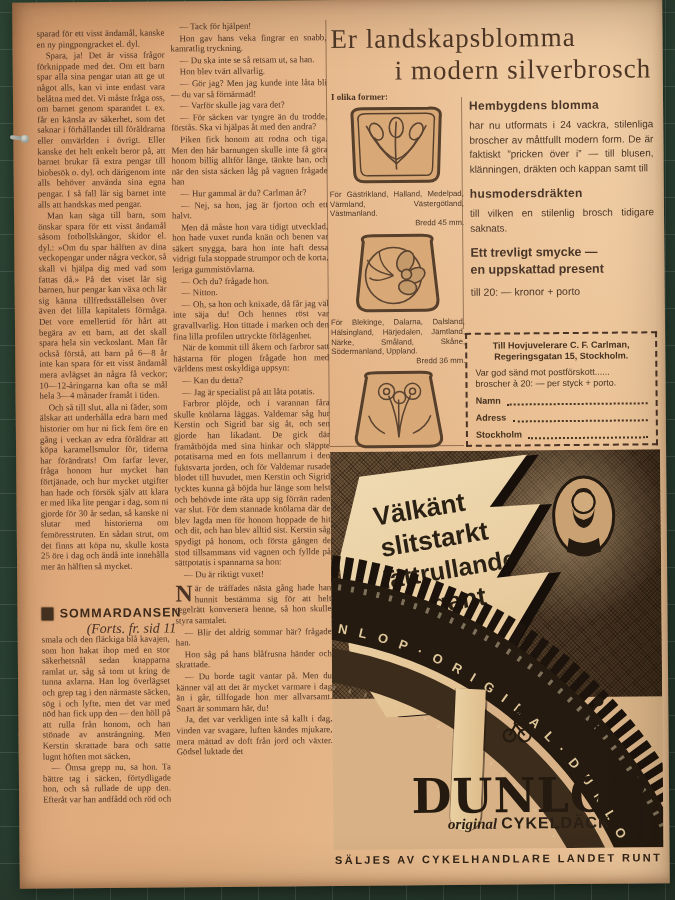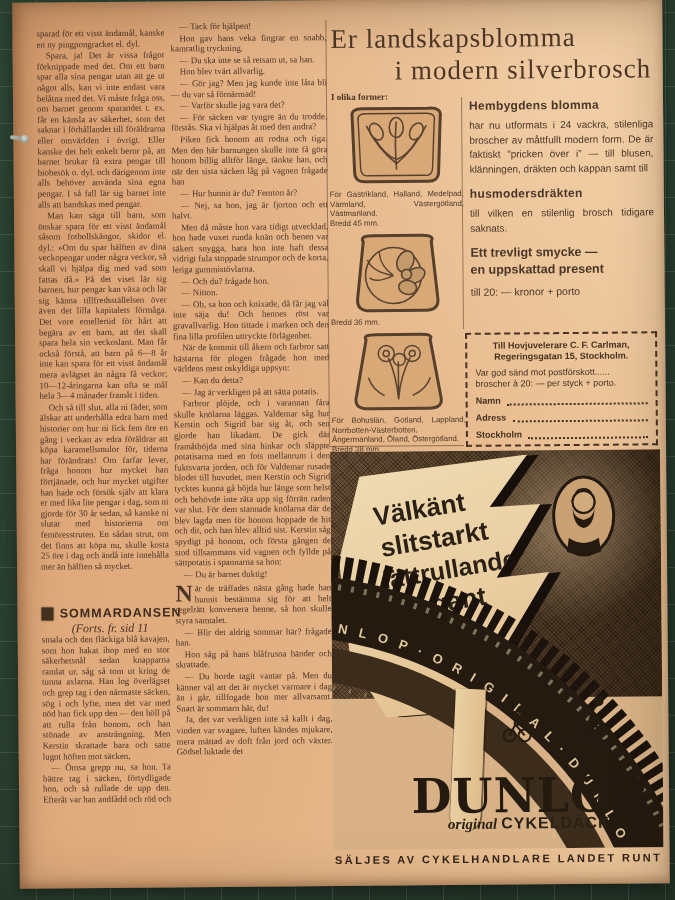--- a/index.html
+++ b/index.html
@@ -33,35 +33,35 @@
   }
   
   .col { position:absolute; text-align:justify; overflow:hidden; }
   .col p { margin:0 0 1px 0; text-indent:9px; line-height:10.6px; }
   .no-first-indent p:first-child { text-indent:0; }
   #col1 { left:24px; top:26px; width:128px; height:572px; font-size:8.9px; }
   #somm { left:24px; top:632px; width:128px; height:172px; font-size:8.9px; }
   .somm-head { position:absolute; left:24px; top:604px; width:140px; display:flex; align-items:center; gap:6px; }
   .somm-square { width:13px; height:13px; background:#45311f; box-shadow:0 0 2px rgba(60,40,20,.7); }
   .somm-title { font-family:"Liberation Sans",sans-serif; font-weight:bold; font-size:12.5px; letter-spacing:1px; color:#3c2a1c; }
-  .somm-cont { position:absolute; left:54px; top:619px; font-style:italic; font-size:12px; color:#4b3326; }
+  .somm-cont { position:absolute; left:69px; top:619px; font-style:italic; font-size:14px; color:#4b3326; }
   #col2 { left:158px; top:20px; width:156px; height:852px; font-size:8.9px; }
   .dropcap::first-letter { font-size:24px; font-weight:bold; float:left; line-height:19px; padding:1px 2px 0 0; font-family:"Liberation Serif",serif; }
   .dropcap { text-indent:0 !important; margin-top:4px !important; }
   
   .vrule { position:absolute; width:1px; background:rgba(90,60,40,.55); }
   .hrule { position:absolute; height:1px; background:rgba(90,60,40,.6); }
   
   .head1 { position:absolute; left:318px; top:24px; font-size:27px; color:#4e3726; letter-spacing:1px; }
   .head2 { position:absolute; left:382px; top:56px; font-size:27px; color:#4e3726; letter-spacing:1px; }
   .forms { position:absolute; left:318px; top:92px; font-size:9px; font-weight:bold; color:#4a3424;text-align:right; }
   .brooch-col { position:absolute; left:316px; top:104px; width:134px; }
   .brooch-fig { display:flex; justify-content:center; }
   .brooch-cap { font-family:"Liberation Sans",sans-serif; font-size:7.8px; line-height:9.6px; color:#4a3628; margin:2px 0 4px 0; text-align:justify; }
-  .brooch-cap .size { display:block; }
+  .brooch-cap .size { display:block; text-align:right; }
   .info { position:absolute; left:456px; top:100px; width:184px; font-family:"Liberation Sans",sans-serif; color:#4a3628; }
   .info h3 { font-size:12px; font-weight:bold; margin-bottom:6px; letter-spacing:.3px; }
   .info p { font-size:10px; line-height:14.5px; text-align:justify; margin-bottom:10px; }
   .info .big { font-size:12.5px; line-height:15px; margin-bottom:2px; font-weight:bold; }
   .info .price { font-size:10.5px; margin-top:8px; }
   .coupon { position:absolute; left:450px; top:334px; width:192px; height:114px;
     border:2px dashed #4a3326; padding:6px 8px 4px 8px;
     font-family:"Liberation Sans",sans-serif; font-size:9px; color:#45311f; }
   .coupon .c1 { text-align:center; font-weight:bold; line-height:11px; }
   .coupon .c2 { margin-top:5px; line-height:11px; }
@@ -136,31 +136,31 @@
   <div id="col2" class="col">
     <div>
         <p>— Tack för hjälpen!</p>
         <p>Hon gav hans veka fingrar en snabb, kamratlig tryckning.</p>
         <p>— Du ska inte se så retsam ut, sa han.</p>
         <p>Hon blev tvärt allvarlig.</p>
         <p>— Gör jag? Men jag kunde inte låta bli — du var så förnärmad!</p>
         <p>— Varför skulle jag vara det?</p>
         <p>— För säcken var tyngre än du trodde, förstås. Ska vi hjälpas åt med den andra?</p>
         <p>Piken fick honom att rodna och tiga. Men den här barnungen skulle inte få göra honom billig alltför länge, tänkte han, och när den sista säcken låg på vagnen frågade han</p>
-        <p>— Hur hunnit är du? Femton år?</p>
+        <p>— Hur gammal är du? Carlman år?</p>
         <p>— Nej, sa hon, jag är fjorton och ett halvt.</p>
         <p>Men då måste hon vara tidigt utvecklad, hon hade vuxet runda knän och benen var säkert snygga, bara hon inte haft dessa vidrigt fula stoppade strumpor och de korta, leriga gummistövlarna.</p>
         <p>— Och du? frågade hon.</p>
         <p>— Nitton.</p>
         <p>— Oh, sa hon och knixade, då får jag väl inte säja du! Och hennes röst var gravallvarlig. Hon tittade i marken och den fina lilla profilen uttryckte förlägenhet.</p>
         <p>När de kommit till åkern och farbror satt hästarna för plogen frågade hon med världens mest oskyldiga uppsyn:</p>
         <p>— Kan du detta?</p>
-        <p>— Jag är verkligen på att sätta potatis.</p>
+        <p>— Jag är specialist på att låta potatis.</p>
         <p>Farbror plöjde, och i varannan fåra skulle knölarna läggas. Valdemar såg hur Kerstin och Sigrid bar sig åt, och sen gjorde han likadant. De gick där framåtböjda med sina hinkar och släppte potatisarna med en fots mellanrum i den fuktsvarta jorden, och för Valdemar rusade blodet till huvudet, men Kerstin och Sigrid tycktes kunna gå böjda hur länge som helst och behövde inte räta upp sig förrän raden var slut. För dem stannade knölarna där de blev lagda men för honom hoppade de hit och dit, och han blev alltid sist. Kerstin såg spydigt på honom, och första gången de stod tillsammans vid vagnen och fyllde på sättpotatis i spannarna sa hon:</p>
-        <p>— Du är barnet duktig!</p>
+        <p>— Du är riktigt vuxet!</p>
       </div>
     <p class="dropcap">När de träffades nästa gång hade han hunnit bestämma sig för att helt regelrätt konversera henne, så hon skulle styra samtalet.</p>
     <div>
         <p>— Blir det aldrig sommar här? frågade han.</p>
         <p>Hon såg på hans blåfrusna händer och skrattade.</p>
         <p>— Du borde tagit vantar på. Men du känner väl att det är mycket varmare i dag än i går, tillfogade hon mer allvarsamt. Snart är sommarn här, du!</p>
         <p>Ja, det var verkligen inte så kallt i dag, vinden var svagare, luften kändes mjukare, mera mättad av doft från jord och växter. Gödsel luktade det</p>
       </div>
   </div>
 
@@ -200,20 +200,21 @@
         <path d="M44 44 Q30 34 30 20 M44 44 Q22 40 18 28 M44 44 Q26 52 20 46" stroke="#5a4330" fill="none" stroke-width="1.4"></path>
         <g stroke="#5a4330" fill="#c59a6b" stroke-width="1.6">
           <ellipse cx="56" cy="30" rx="8" ry="11" transform="rotate(25 56 30)"></ellipse>
           <ellipse cx="66" cy="44" rx="7" ry="10" transform="rotate(60 66 44)"></ellipse>
           <ellipse cx="58" cy="56" rx="7" ry="9" transform="rotate(100 58 56)"></ellipse>
           <circle cx="57" cy="43" r="5"></circle>
         </g>
       </svg>
     </div>
     <div class="brooch-cap">
+      <span>För Blekinge, Dalarna, Dalsland, Hälsingland, Härjedalen, Jämtland, Närke, Småland, Skåne, Södermanland, Uppland.</span>
       <span class="size">Bredd 36 mm.</span>
     </div>
     <div class="brooch-fig">
       <svg width="100" height="82" viewBox="0 0 100 82">
         <path d="M18 8 Q14 3 28 3 L72 3 Q86 3 82 8 L92 64 Q96 78 78 77 L22 77 Q4 78 8 64 Z" fill="#d9a877" stroke="#56402c" stroke-width="3"></path>
         <g stroke="#5a4330" fill="none" stroke-width="1.5">
           <path d="M50 68 Q48 44 40 26 M50 68 Q52 44 62 26 M50 68 Q50 46 50 30"></path>
           <path d="M36 64 Q24 58 20 46 M64 64 Q78 58 82 46"></path>
           <circle cx="38" cy="22" r="8"></circle>
             <circle cx="64" cy="22" r="8"></circle>

